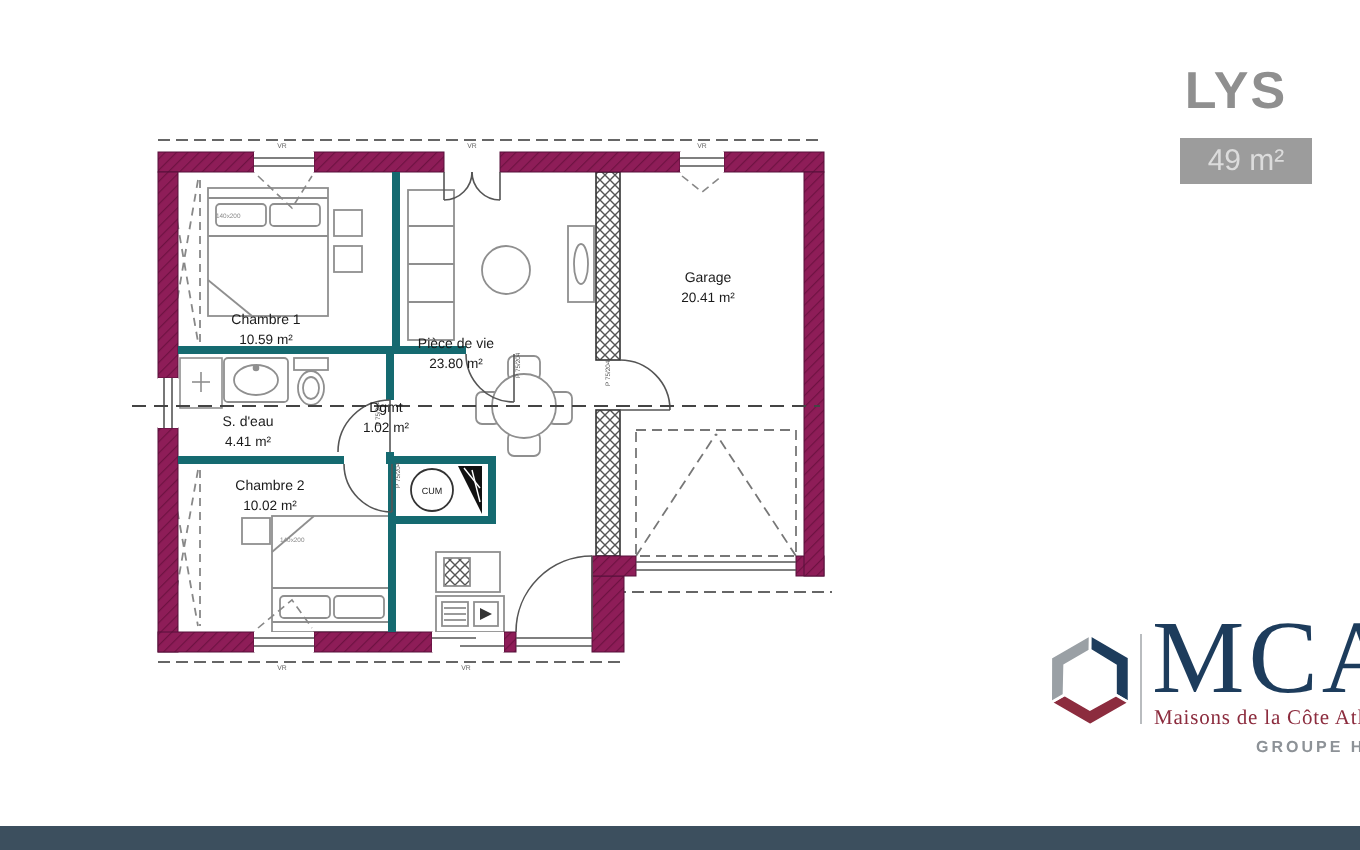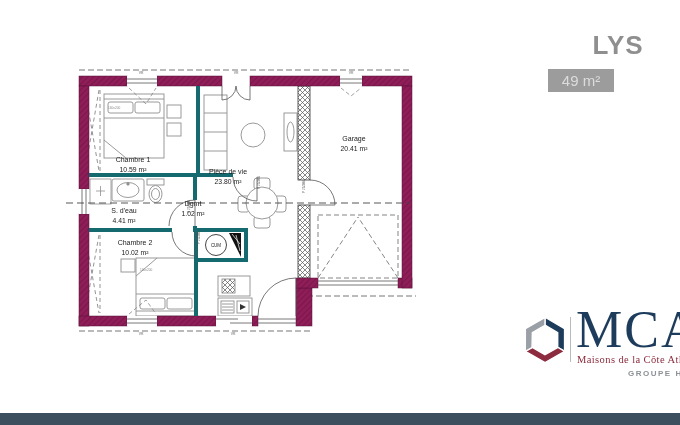--- a/index.html
+++ b/index.html
@@ -1,21 +1,21 @@
 <!DOCTYPE html>
 <html><head>
 <meta charset="utf-8">
 <style>
   html,body{margin:0;padding:0;}
   body{width:680px;height:425px;overflow:hidden;background:#ffffff;position:relative;
        font-family:"Liberation Sans", sans-serif;}
   #canvas{position:absolute;inset:0;width:680px;height:425px;border-radius:31px;}
   .title{position:absolute;left:578px;top:30px;width:80px;text-align:center;
          font-size:26px;font-weight:bold;letter-spacing:1px;color:#8f8f8f;}
-  .badge{position:absolute;left:548px;top:69px;width:66px;height:23px;background:#9c9c9c;
+  .badge{position:absolute;left:590px;top:69px;width:66px;height:23px;background:#9c9c9c;
          color:#dcdcdc;font-size:15px;text-align:center;line-height:23px;}
   .plan-svg{position:absolute;left:0;top:0;}
   .logo{position:absolute;left:514px;top:300px;width:300px;height:90px;}
   .logo-cube{position:absolute;left:6px;top:14px;}
   .logo-divider{position:absolute;left:56px;top:17px;width:1px;height:45px;background:#b9bcbf;}
   .logo-brand{position:absolute;left:62px;top:0px;font-family:"Liberation Serif", serif;
               font-size:52px;letter-spacing:2px;color:#1d3c5c;white-space:nowrap;}
   .logo-tagline{position:absolute;left:63px;top:54px;font-family:"Liberation Serif", serif;
               font-size:10.5px;letter-spacing:0.4px;color:#8c2c3e;white-space:nowrap;}
   .logo-group{position:absolute;left:114px;top:69px;font-size:8px;font-weight:bold;

